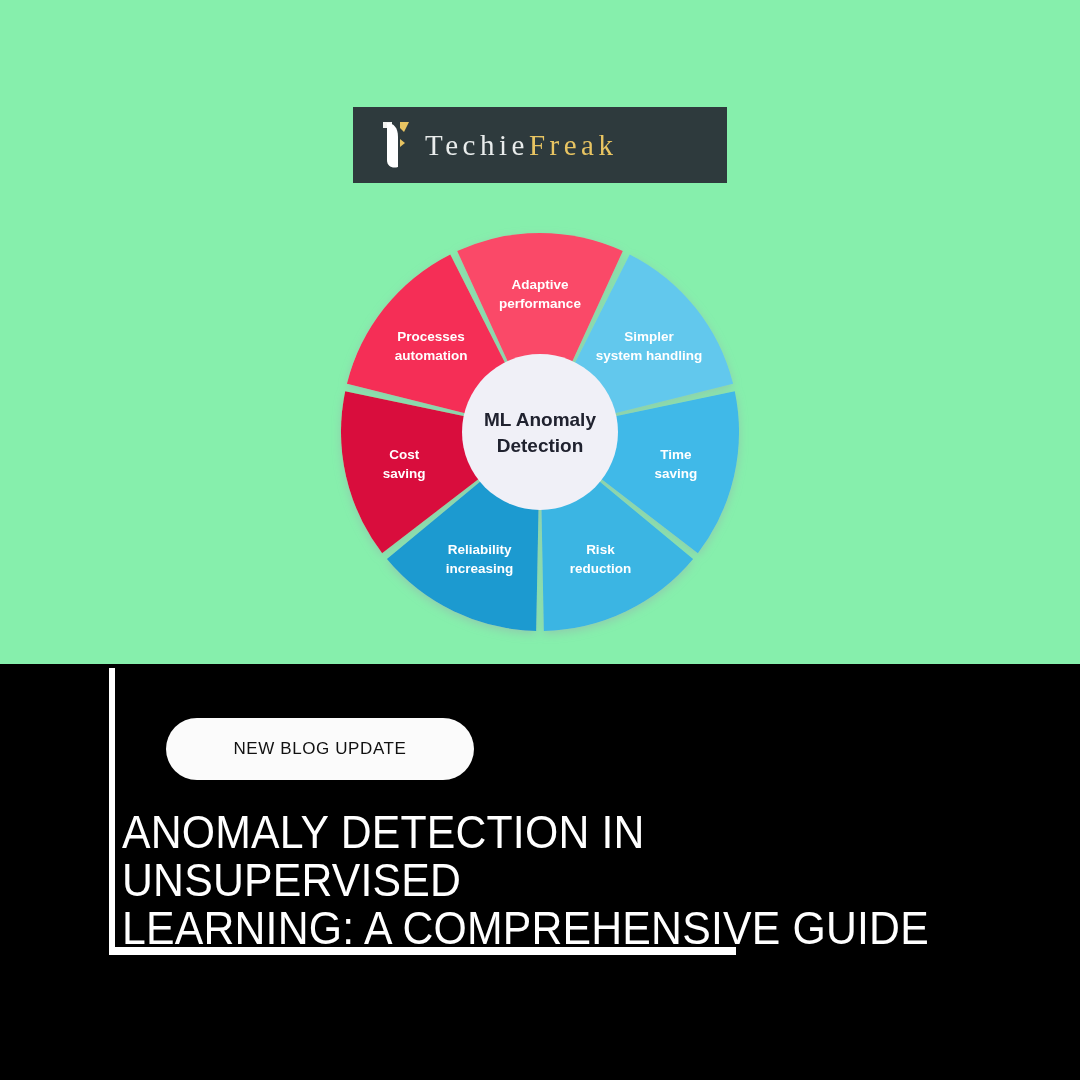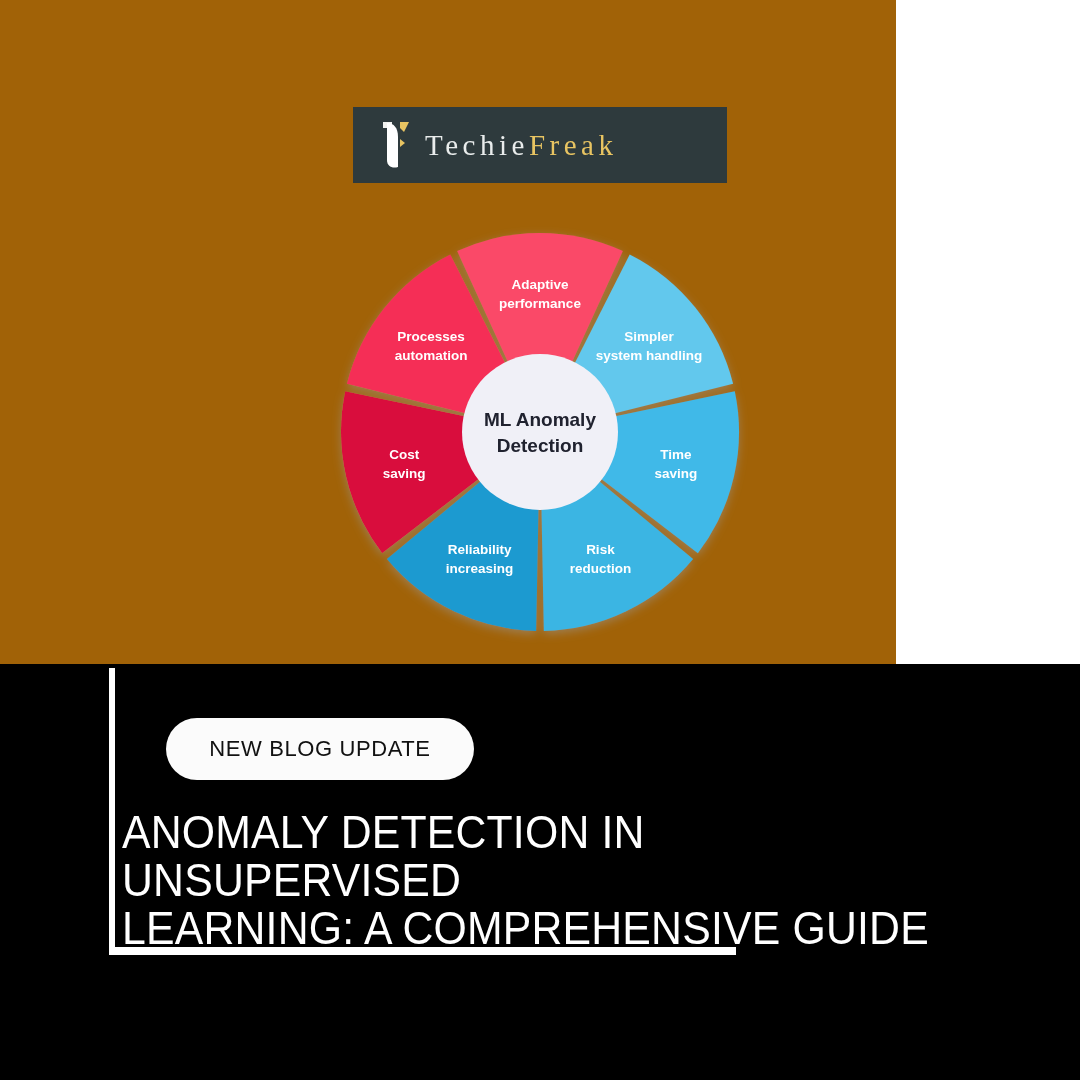--- a/index.html
+++ b/index.html
@@ -13,23 +13,23 @@
     position: relative;
     overflow: hidden;
     font-family: "Liberation Sans", sans-serif;
   }
 
   
   #top-area {
     position: absolute;
     left: 0;
     top: 0;
-    width: 896px;
+    width: 1080px;
     height: 664px;
-    background: #a16207;
+    background: #86efac;
   }
 
   
   #logo-bar {
     position: absolute;
     left: 353px;
     top: 107px;
     width: 374px;
     height: 76px;
     background: #2e3a3d;
@@ -116,21 +116,21 @@
     width: 308px;
     height: 62px;
     border-radius: 31px;
     background: #fbfbfb;
     display: flex;
     align-items: center;
     justify-content: center;
   }
   #badge-text {
     color: #111111;
-    font-size: 22px;
+    font-size: 17px;
     letter-spacing: 0.6px;
     font-family: "Liberation Sans", sans-serif;
   }
   #headline {
     position: absolute;
     left: 122px;
     top: 808px;
     width: 880px;
     color: #ffffff;
     font-family: "Liberation Sans Narrow", "Liberation Sans", sans-serif;

